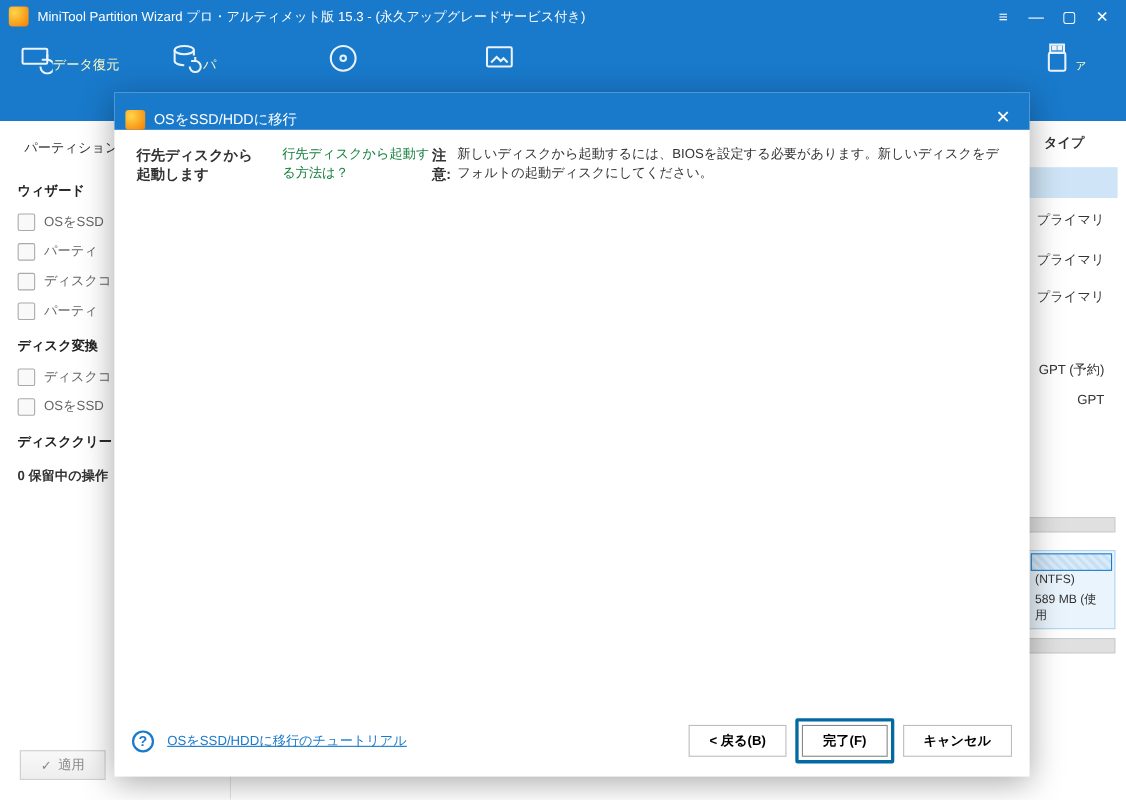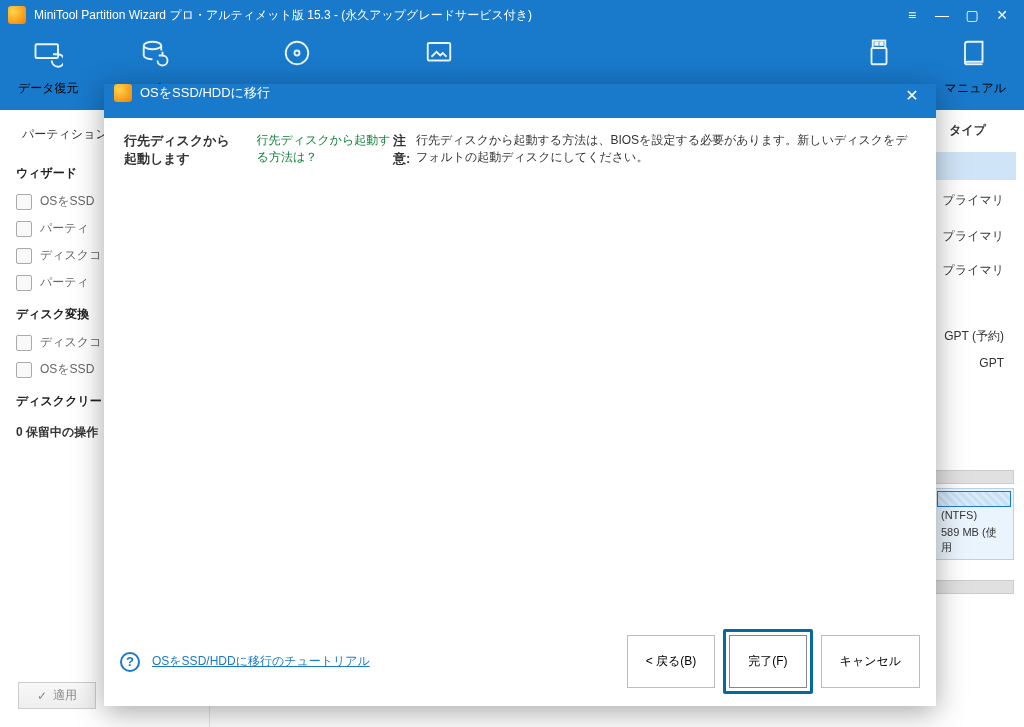--- a/index.html
+++ b/index.html
@@ -4,21 +4,21 @@
 <style>
 * { box-sizing: border-box; margin: 0; padding: 0; }
 body { font-family: "Meiryo UI","Yu Gothic UI","Segoe UI",sans-serif; font-size: 12px; color: #333; background: #f0f0f0; overflow: hidden; width: 1024px; height: 727px; position: relative; }
 .main-window { width: 1024px; height: 727px; background: #fff; display: flex; flex-direction: column; }
 .titlebar { height: 30px; background: #1979ca; color: #fff; display: flex; align-items: center; padding: 0 8px; }
 .titlebar-icon { width: 18px; height: 18px; background: radial-gradient(circle at 30% 30%, #ffd54a, #f57c00); border-radius: 3px; margin-right: 8px; }
 .titlebar-text { flex: 1; font-size: 12px; }
 .titlebar-buttons { display: flex; gap: 2px; }
 .titlebar-btn { width: 28px; height: 22px; display: flex; align-items: center; justify-content: center; color: #fff; cursor: pointer; font-size: 14px; }
 .toolbar { height: 80px; background: #1979ca; display: flex; align-items: flex-start; padding: 8px 0 0 0; }
-.toolbar-item { display: flex; flex-direction: column; align-items: center; color: #000000; margin: 0 18px; cursor: pointer; min-width: 60px; }
+.toolbar-item { display: flex; flex-direction: row; align-items: center; color: #fef9c3; margin: 0 18px; cursor: pointer; min-width: 60px; }
 .toolbar-ico { width: 30px; height: 30px; margin-bottom: 12px; display: flex; align-items: center; justify-content: center; }
 .toolbar-ico svg { width: 30px; height: 30px; }
 .toolbar-item span { font-size: 12px; }
 .content-row { flex: 1; display: flex; background: #fff; }
 .left-panel { width: 210px; border-right: 1px solid #e5e5e5; padding: 10px 0; background: #fff; }
 .tab-row { display: flex; padding: 0 12px 6px 12px; }
 .tab { padding: 6px 10px; font-size: 12px; color: #333; }
 .section-head { font-weight: bold; padding: 10px 16px 6px 16px; font-size: 12px; color: #222; }
 .list-item { display: flex; align-items: center; padding: 5px 16px; color: #666; cursor: pointer; }
 .list-item .ico { width: 16px; height: 16px; margin-right: 8px; border: 1px solid #aaa; border-radius: 2px; background: #f9f9f9; }
@@ -30,35 +30,35 @@
 .row-strip { position: absolute; left: 0; right: 8px; height: 28px; background: #cfe5f7; }
 .tag { position: absolute; right: 20px; display: flex; align-items: center; font-size: 12px; color: #333; gap: 36px; }
 .sq { width: 10px; height: 10px; border: 1px solid #1979ca; background: #fff; margin-right: 8px; }
 .disk-box { position: absolute; right: 10px; width: 80px; border: 1px solid #b5d4ec; background: #eaf4fc; padding: 2px; }
 .disk-inner { border: 1px solid #1979ca; height: 16px; background: repeating-linear-gradient(45deg,#c7e0f4,#c7e0f4 3px,#d9ebf9 3px,#d9ebf9 6px); }
 .disk-lbl { font-size: 11px; color: #333; padding: 2px 4px; }
 .small-bar { position: absolute; right: 10px; width: 80px; height: 14px; background: #e0e0e0; border: 1px solid #ccc; }
 
 
 .modal { position: absolute; left: 104px; top: 84px; width: 832px; height: 622px; background: #fff; box-shadow: 0 6px 28px rgba(0,0,0,.35); display: flex; flex-direction: column; }
-.m-title { height: 34px; background: #1979ca; color: #fff; display: flex; align-items: flex-start; padding: 0 10px; }
+.m-title { height: 34px; background: #1979ca; color: #fff; display: flex; align-items: flex-end; padding: 0 10px; }
 .m-title-icon { width: 18px; height: 18px; background: radial-gradient(circle at 30% 30%, #ffd54a, #f57c00); border-radius: 3px; margin-right: 8px; }
 .m-title-text { flex: 1; font-size: 13px; }
 .m-close { width: 28px; height: 22px; display: flex; align-items: center; justify-content: center; cursor: pointer; font-size: 16px; }
 .m-body { flex: 1; padding: 14px 20px 10px 20px; display: flex; flex-direction: row; }
 .m-heading { font-weight: bold; font-size: 13px; margin-bottom: 6px; }
 .m-sub { font-size: 12px; margin: 0 0 14px 14px; color: #15803d; }
 .m-hr { border: none; border-top: 1px solid #d0d0d0; margin-bottom: 40px; }
 .m-note-h { font-weight: bold; font-size: 13px; margin-bottom: 22px; margin-left: 2px; }
 .m-note { font-size: 12px; color: #333; margin-left: 2px; }
 .m-footer { display: flex; align-items: center; padding: 12px 16px; gap: 8px; }
 .help-ico { width: 20px; height: 20px; border-radius: 50%; border: 2px solid #1979ca; color: #1979ca; display: flex; align-items: center; justify-content: center; font-weight: bold; font-size: 13px; margin-right: 4px; }
 .tutorial-link { color: #1979ca; text-decoration: underline; font-size: 12px; cursor: pointer; }
 .spacer { flex: 1; }
-.btn { padding: 17px 18px; border: 1px solid #bdbdbd; background: #fff; font-size: 12px; cursor: pointer; }
+.btn { padding: 5px 18px; border: 1px solid #bdbdbd; background: #fff; font-size: 12px; cursor: pointer; font-weight: bold; }
 .hlbox { border: 3px solid #0369a1; padding: 3px; border-radius: 2px; }
 </style>
 </head>
 <body>
 
 <div class="main-window">
   <div class="titlebar">
     <div class="titlebar-icon"></div>
     <div class="titlebar-text">MiniTool Partition Wizard プロ・アルティメット版 15.3 - (永久アップグレードサービス付き)</div>
     <div class="titlebar-buttons">
@@ -115,29 +115,20 @@
       <div class="toolbar-ico">
         <svg viewBox="0 0 24 24" fill="none" stroke="#eaf3fb" stroke-width="1.5">
             <rect x="7" y="2" width="10" height="6"></rect>
             <rect x="6" y="8" width="12" height="13" rx="1"></rect>
             <rect x="9" y="3.5" width="2" height="2" fill="#eaf3fb"></rect>
             <rect x="13" y="3.5" width="2" height="2" fill="#eaf3fb"></rect>
           </svg>
       </div>
       <span>ァ</span>
     </div>
-    <div class="toolbar-item">
-      <div class="toolbar-ico">
-        <svg viewBox="0 0 24 24" fill="none" stroke="#eaf3fb" stroke-width="1.5">
-            <path d="M4 5a2 2 0 0 1 2-2h12v16H6a2 2 0 0 0-2 2V5z"></path>
-            <path d="M4 21h14"></path>
-          </svg>
-      </div>
-      <span>マニュアル</span>
-    </div>
   </div>
 
   <div class="content-row">
     <div class="left-panel">
       <div class="tab-row">
         <div class="tab">パーティション</div>
       </div>
       <div class="section-head">ウィザード</div>
       <div class="list-item">
           <div class="ico"></div>
@@ -185,21 +176,21 @@
         </div>
       <div class="tag" style="top:218px">
           <div class="sq"></div>
           <span>GPT (予約)</span>
         </div>
       <div class="tag" style="top:246px">
           <div class="sq"></div>
           <span>GPT</span>
         </div>
       <div class="small-bar" style="top:360px"></div>
-      <div class="disk-box" style="top:378px">
+      <div class="disk-box" style="top:390px">
         <div class="disk-inner"></div>
         <div class="disk-lbl">(NTFS)</div>
         <div class="disk-lbl">589 MB (使用</div>
       </div>
       <div class="small-bar" style="top:470px"></div>
     </div>
   </div>
 
   <div class="bottom-bar">
     <div class="apply-btn">
@@ -213,21 +204,21 @@
   <div class="m-title">
     <div class="m-title-icon"></div>
     <div class="m-title-text">OSをSSD/HDDに移行</div>
     <div class="m-close">✕</div>
   </div>
   <div class="m-body">
     <div class="m-heading">行先ディスクから起動します</div>
     <div class="m-sub">行先ディスクから起動する方法は？</div>
     <hr class="m-hr">
     <div class="m-note-h">注意:</div>
-    <div class="m-note">行先ディスクから起動する方法は、BIOSを設定する必要があります。新しいディスクをデフォルトの起動ディスクにしてください。</div>
+    <div class="m-note">新しいディスクから起動するには、BIOSを設定する必要があります。新しいディスクをデフォルトの起動ディスクにしてください。</div>
     <div style="flex:1"></div>
   </div>
   <div class="m-footer">
     <div class="help-ico">?</div>
     <a class="tutorial-link">OSをSSD/HDDに移行のチュートリアル</a>
     <div class="spacer"></div>
     <button class="btn">&lt; 戻る(B)</button>
     <div class="hlbox">
       <button class="btn" style="border:1px solid #888">完了(F)</button>
     </div>

